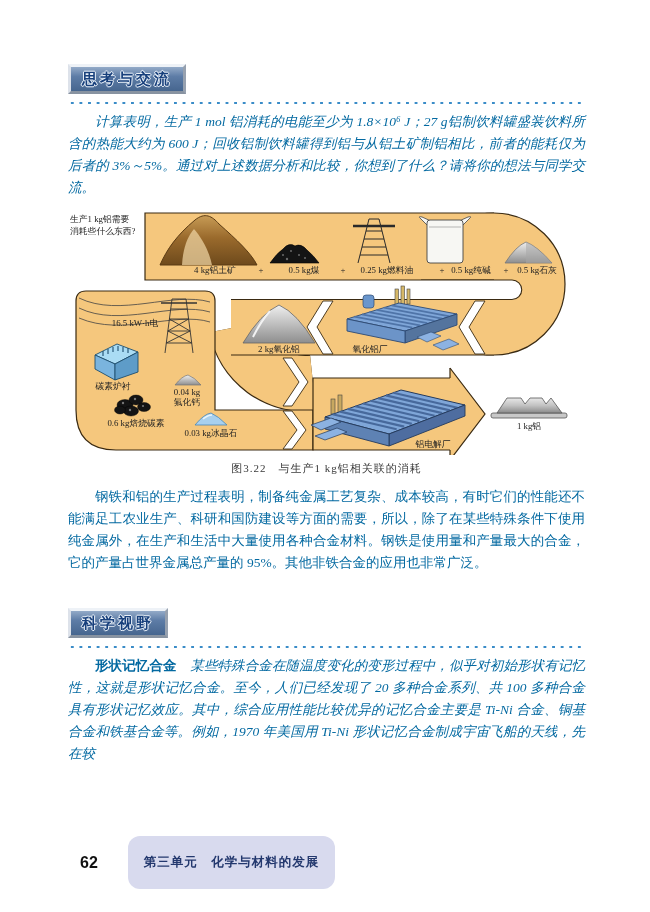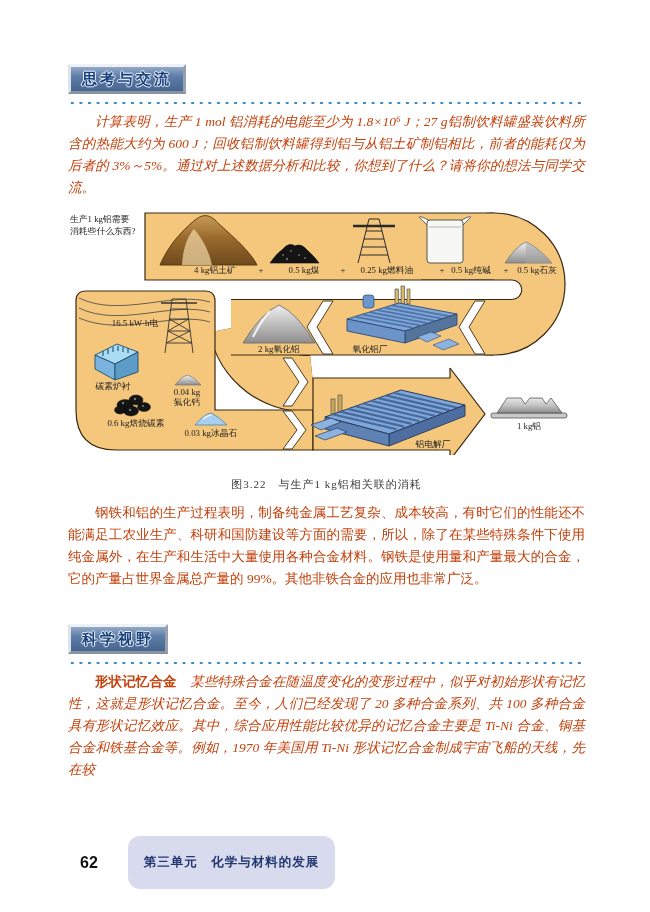--- a/index.html
+++ b/index.html
@@ -19,26 +19,26 @@
     font-family:"Liberation Sans",sans-serif;
   }
   .sci-title{flex:1;text-align:center;padding-top:7px;
     color:#cf3150;font-weight:bold;font-size:13.5px;letter-spacing:1px;
     font-family:"Liberation Sans",sans-serif;}
   .dotline{height:4px;margin:7px 0 3px 0;
     background-image:radial-gradient(circle,#3a8cc8 1.3px,rgba(0,0,0,0) 1.45px);
     background-size:8.6px 4px;background-repeat:repeat-x;background-position:0 50%;}
 
   p.para{margin:6px 0 6px 0;text-indent:2em;text-align:justify;
-    font-size:13.5px;line-height:22px;color:#c2410c;}
+    font-size:13.5px;line-height:22px;color:#0369a1;}
   p.hand{font-style:italic;}
   p.para b.lead{font-style:normal;font-weight:bold;}
 
   .figwrap{margin-left:-3px;}
-  .fig-caption{text-align:center;font-size:11px;color:#3a3a3a;margin:18px 0 10px 0;letter-spacing:1px;}
+  .fig-caption{text-align:center;font-size:11px;color:#3a3a3a;margin:2px 0 10px 0;letter-spacing:1px;}
 
   .footer{position:absolute;left:80px;top:836px;display:flex;align-items:center;
     font-family:"Liberation Sans",sans-serif;}
   .pagenum{font-size:16px;font-weight:bold;color:#111;}
   .unit-pill{margin-left:30px;background:#d8daee;border-radius:12px;
     padding:18px 16px;color:#23386e;font-weight:bold;font-size:12.5px;letter-spacing:1px;}
 
   svg text{font-family:"Liberation Serif",serif;}
   .flab{font-size:8.8px;fill:#222;}
 </style>
@@ -243,21 +243,21 @@
     <g fill="#ffffff" stroke="#3a2a12" stroke-width="0.9">
       <polygon points="268,96 252,122 268,149 258,149 242,122 258,96"></polygon>
       <polygon points="420,96 404,122 420,149 410,149 394,122 410,96"></polygon>
       <polygon points="218,153 234,177 218,201 227,201 243,177 227,153"></polygon>
       <polygon points="218,206 232,225 218,244 227,244 241,225 227,206"></polygon>
     </g>
   </svg>
   </div>
   <div class="fig-caption">图3.22　与生产1 kg铝相关联的消耗</div>
 
-  <p class="para">钢铁和铝的生产过程表明，制备纯金属工艺复杂、成本较高，有时它们的性能还不能满足工农业生产、科研和国防建设等方面的需要，所以，除了在某些特殊条件下使用纯金属外，在生产和生活中大量使用各种合金材料。钢铁是使用量和产量最大的合金，它的产量占世界金属总产量的 99%。其他非铁合金的应用也非常广泛。</p>
+  <p class="para">钢铁和铝的生产过程表明，制备纯金属工艺复杂、成本较高，有时它们的性能还不能满足工农业生产、科研和国防建设等方面的需要，所以，除了在某些特殊条件下使用纯金属外，在生产和生活中大量使用各种合金材料。钢铁是使用量和产量最大的合金，它的产量占世界金属总产量的 95%。其他非铁合金的应用也非常广泛。</p>
 
   <div class="section-head" style="margin-top:34px;">
     <span class="badge">科学视野</span>
   </div>
   <div class="dotline"></div>
 
   <p class="para hand"><b class="lead">形状记忆合金</b><span>　某些特殊合金在随温度变化的变形过程中，似乎对初始形状有记忆性，这就是形状记忆合金。至今，人们已经发现了 20 多种合金系列、共 100 多种合金具有形状记忆效应。其中，综合应用性能比较优异的记忆合金主要是 Ti-Ni 合金、铜基合金和铁基合金等。例如，1970 年美国用 Ti-Ni 形状记忆合金制成宇宙飞船的天线，先在较</span></p>
 
   <div class="footer">
     <span class="pagenum">62</span>

